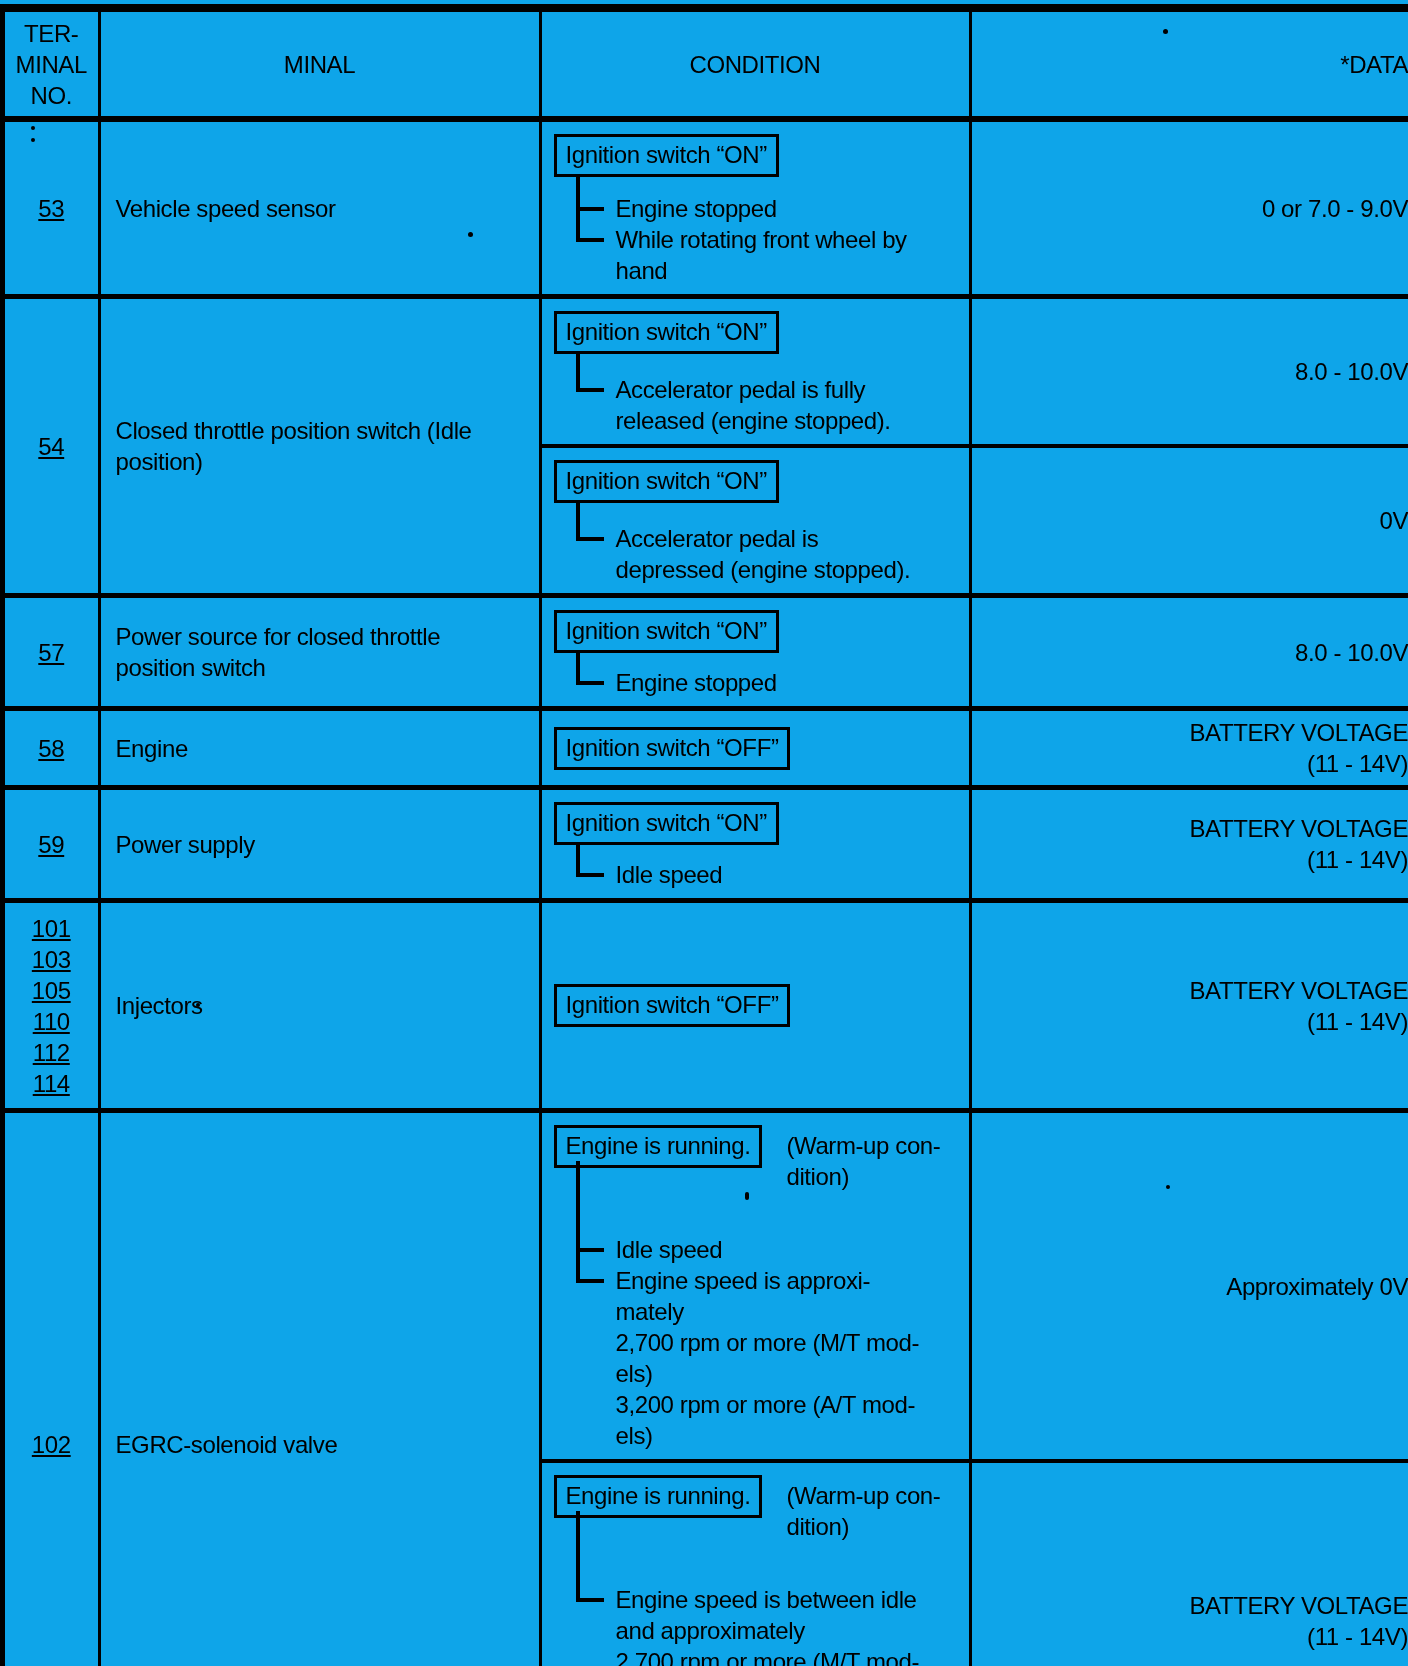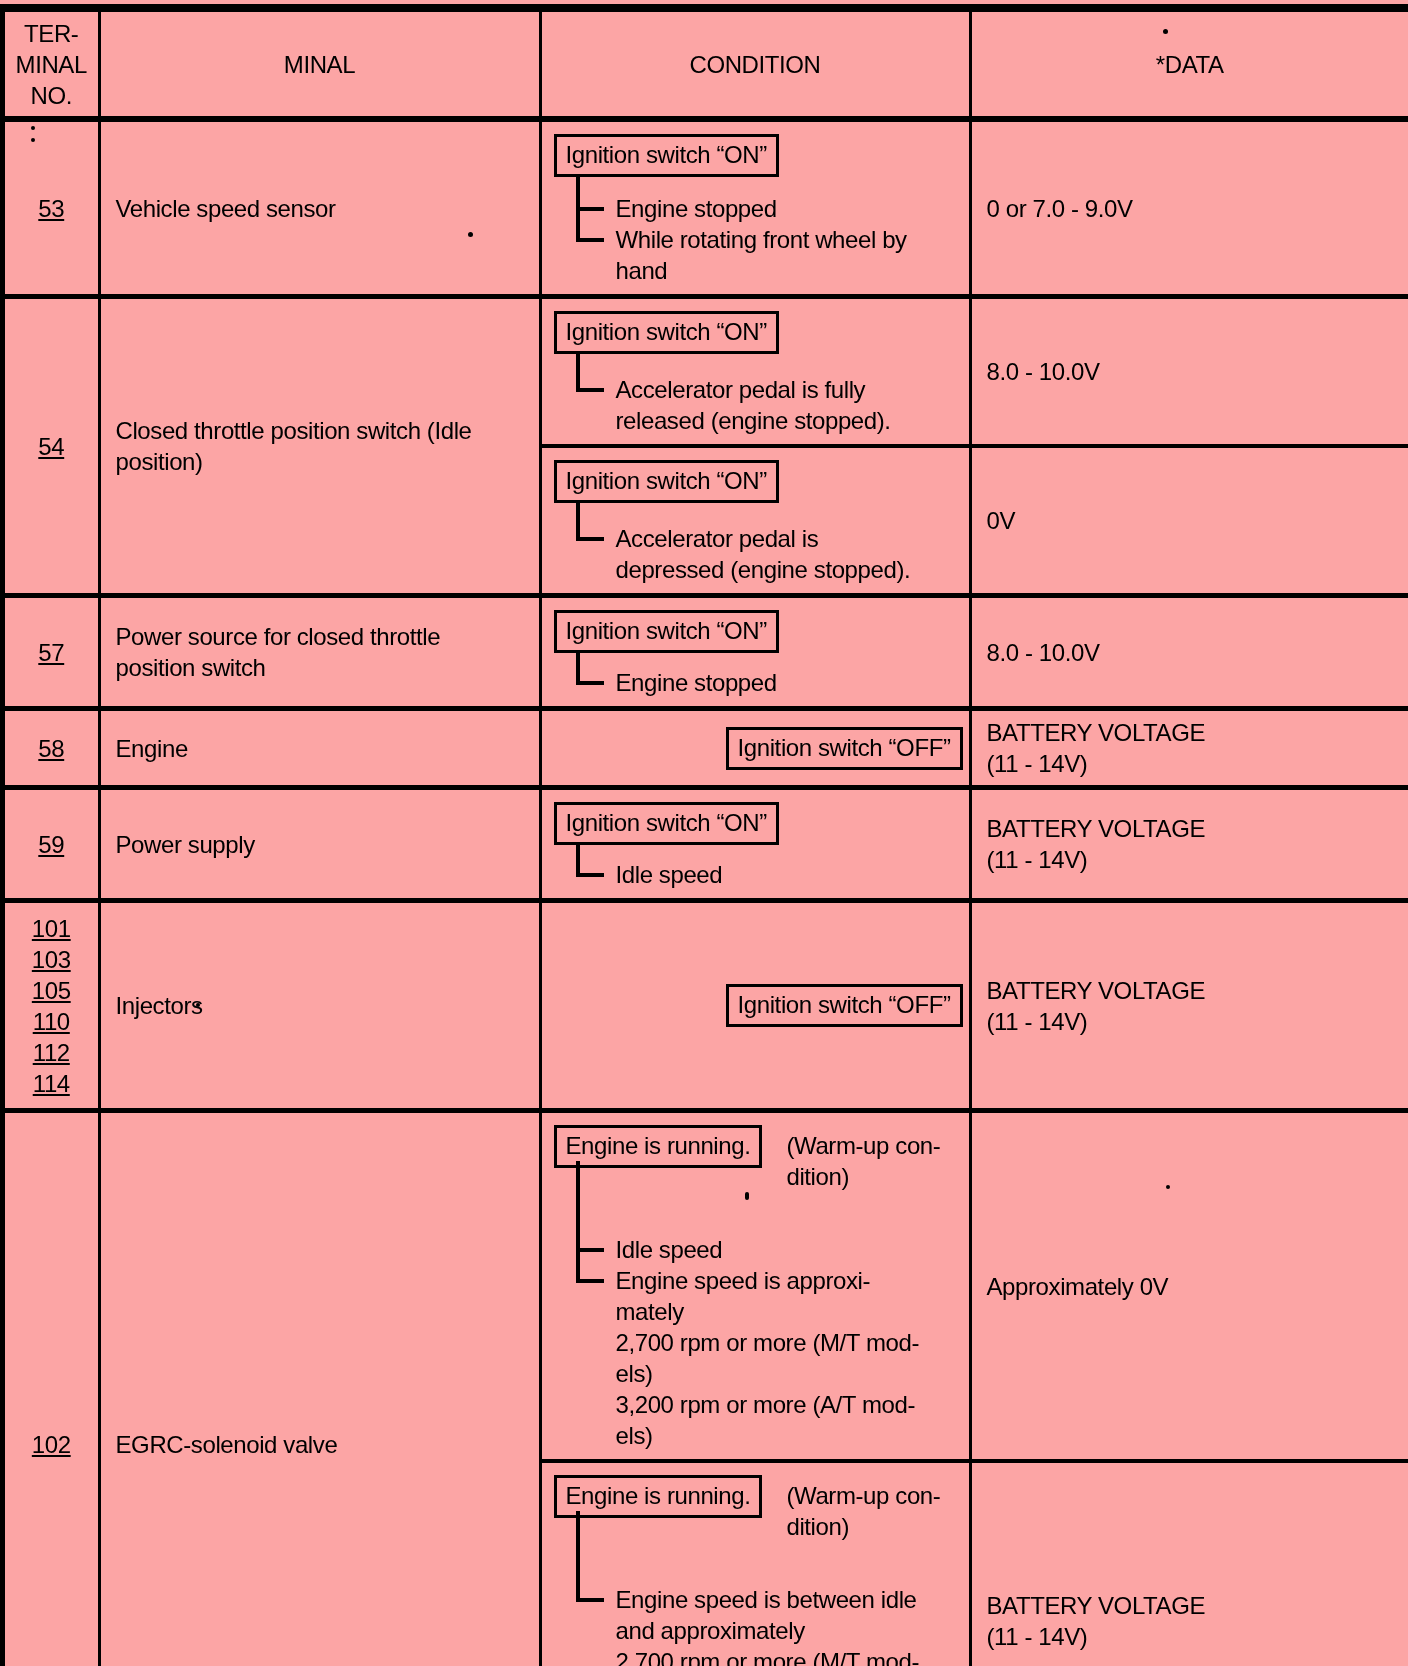--- a/index.html
+++ b/index.html
@@ -4,21 +4,21 @@
 <style>
   html, body {
     margin: 0;
     padding: 0;
     background: #ffffff;
   }
   .sheet {
     position: relative;
     width: 1408px;
     height: 1666px;
-    background: #fca5a5;
+    background: #0ea5e9;
     color: #000;
     font-family: "Liberation Sans", sans-serif;
     font-size: 24px;
     letter-spacing: -0.4px;
     line-height: 31px;
     overflow: hidden;
   }
   .tablewrap {
     position: absolute;
     left: 0;
@@ -35,21 +35,21 @@
     width: 100%;
   }
   .tdata th, .tdata td {
     border-right: 3px solid #000;
     border-bottom: 5px solid #000;
     padding: 0;
     vertical-align: top;
     font-weight: normal;
     box-sizing: border-box;
   }
-  .tdata th:last-child, .tdata td:last-child { border-right: none; }
+  .tdata th:last-child, .tdata td:last-child { border-right: none; text-align: right; }
   .tdata tr.lastrow td { border-bottom: none; }
   .tdata th {
     border-bottom: 6px solid #000;
     text-align: center;
     vertical-align: middle;
     white-space: pre-line;
   }
   td.term-cell {
     text-align: center;
     vertical-align: middle;
@@ -64,21 +64,21 @@
   td.data-cell {
     vertical-align: middle;
     padding: 6px 0 6px 15px;
     white-space: pre-line;
   }
   td.cond-cell { vertical-align: top; }
   td.cond-cell.vcenter { vertical-align: middle; }
   tr.subrow-top td.cond-cell, tr.subrow-top td.data-cell { border-bottom-width: 4px; }
 
   .cond { padding: 12px 6px 8px 12px; }
-  .cond-center { padding: 0 6px 0 12px; text-align: right; }
+  .cond-center { padding: 0 6px 0 12px; }
   .cond-box {
     display: inline-block;
     border: 3px solid #000;
     padding: 2px 9px 4px 9px;
     white-space: nowrap;
   }
   .cond-head { display: flex; align-items: flex-start; }
   .cond-after {
     white-space: pre-line;
     padding-top: 5px;

